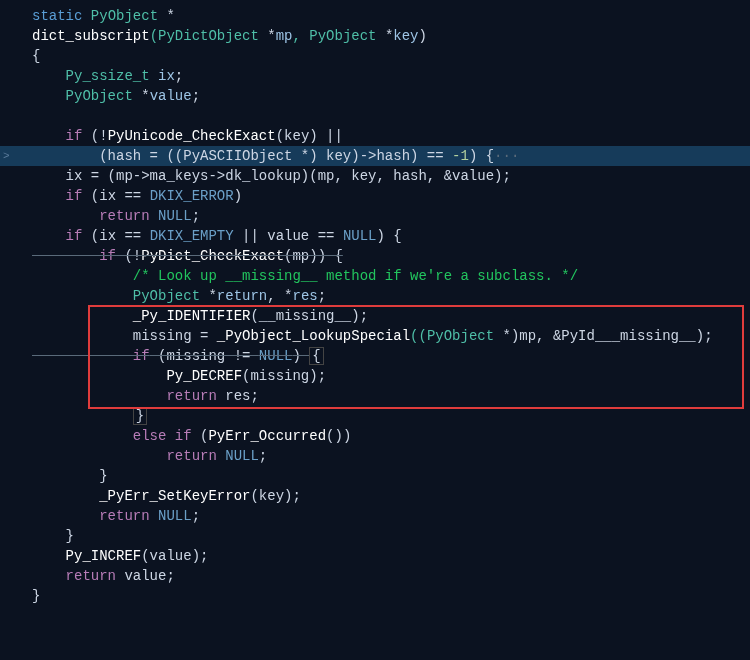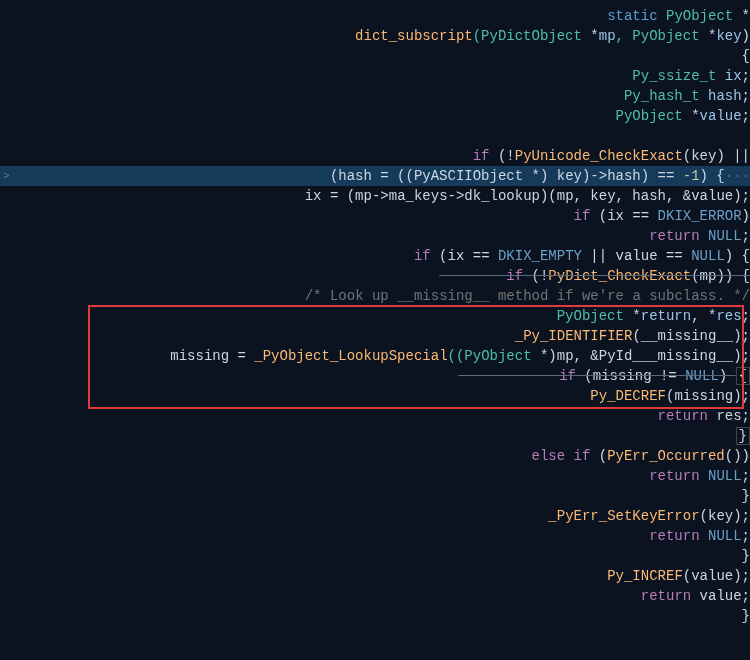--- a/index.html
+++ b/index.html
@@ -14,21 +14,20 @@
       overflow: hidden;
     }
     .editor {
       padding: 6px 0 6px 0;
       position: relative;
     }
     .line {
       padding-left: 32px;
       white-space: pre;
       height: 20px;
-      text-align: right;
     }
     .highlight-line {
       background: #163b5a;
       position: relative;
     }
     .highlight-line::before {
       content: "";
       position: absolute;
       left: 0; right: 0; top: 0; bottom: 0;
       pointer-events: none;
@@ -48,43 +47,42 @@
       height: 104px;
       pointer-events: none;
     }
     .strike {
       text-decoration: line-through;
       text-decoration-color: #5a6a7a;
     }
     
     .kw { color: #5a9ed6; }
     .type { color: #4fbfa8; }
-    .fn { color: #fdba74; }
+    .fn { color: #ffffff; }
     .op { color: #cdd6e4; }
     .num { color: #b3d19f; }
     .macro { color: #6ba0c8; }
-    .cmt { color: #737373; }
+    .cmt { color: #22c55e; }
     .id { color: #9ec5e6; font-family: Liberation Mono, monospace; }
     .control { color: #b87db8; }
     .dim { color: #5a6a7a; }
   </style>
 </head>
 <body>
 
 <div class="editor">
 
   <div class="line"><span class="kw">static</span><span class="type"> PyObject </span><span class="op">*</span></div>
 
   <div class="line"><span class="fn">dict_subscript</span><span class="type">(PyDictObject </span><span class="op">*</span><span class="id">mp</span><span class="type">, PyObject </span><span class="op">*</span><span class="id">key</span><span class="op">)</span></div>
 
   <div class="line"><span>{</span></div>
 
   <div class="line"><span class="type">    Py_ssize_t </span><span class="id">ix</span><span>;</span></div>
 
-  <div class="line"><span class="type">    Py_hash_t </span><span class="id">hash</span><span>;</span></div>
 
   <div class="line"><span class="type">    PyObject </span><span class="op">*</span><span class="id">value</span><span>;</span></div>
 
   <div class="line"><span></span></div>
 
   <div class="line"><span class="control">    if</span><span> (!</span><span class="fn">PyUnicode_CheckExact</span><span>(key) ||</span></div>
 
   <div class="line highlight-line"><span class="folded-arrow">&gt;</span><span>        (hash = ((PyASCIIObject </span><span class="op">*</span><span>) key)-&gt;hash) == </span><span class="num">-1</span><span>) {</span><span class="dim">···</span></div>
 
   <div class="line"><span>    ix = (mp-&gt;ma_keys-&gt;dk_lookup)(mp, key, hash, &amp;value);</span></div>

